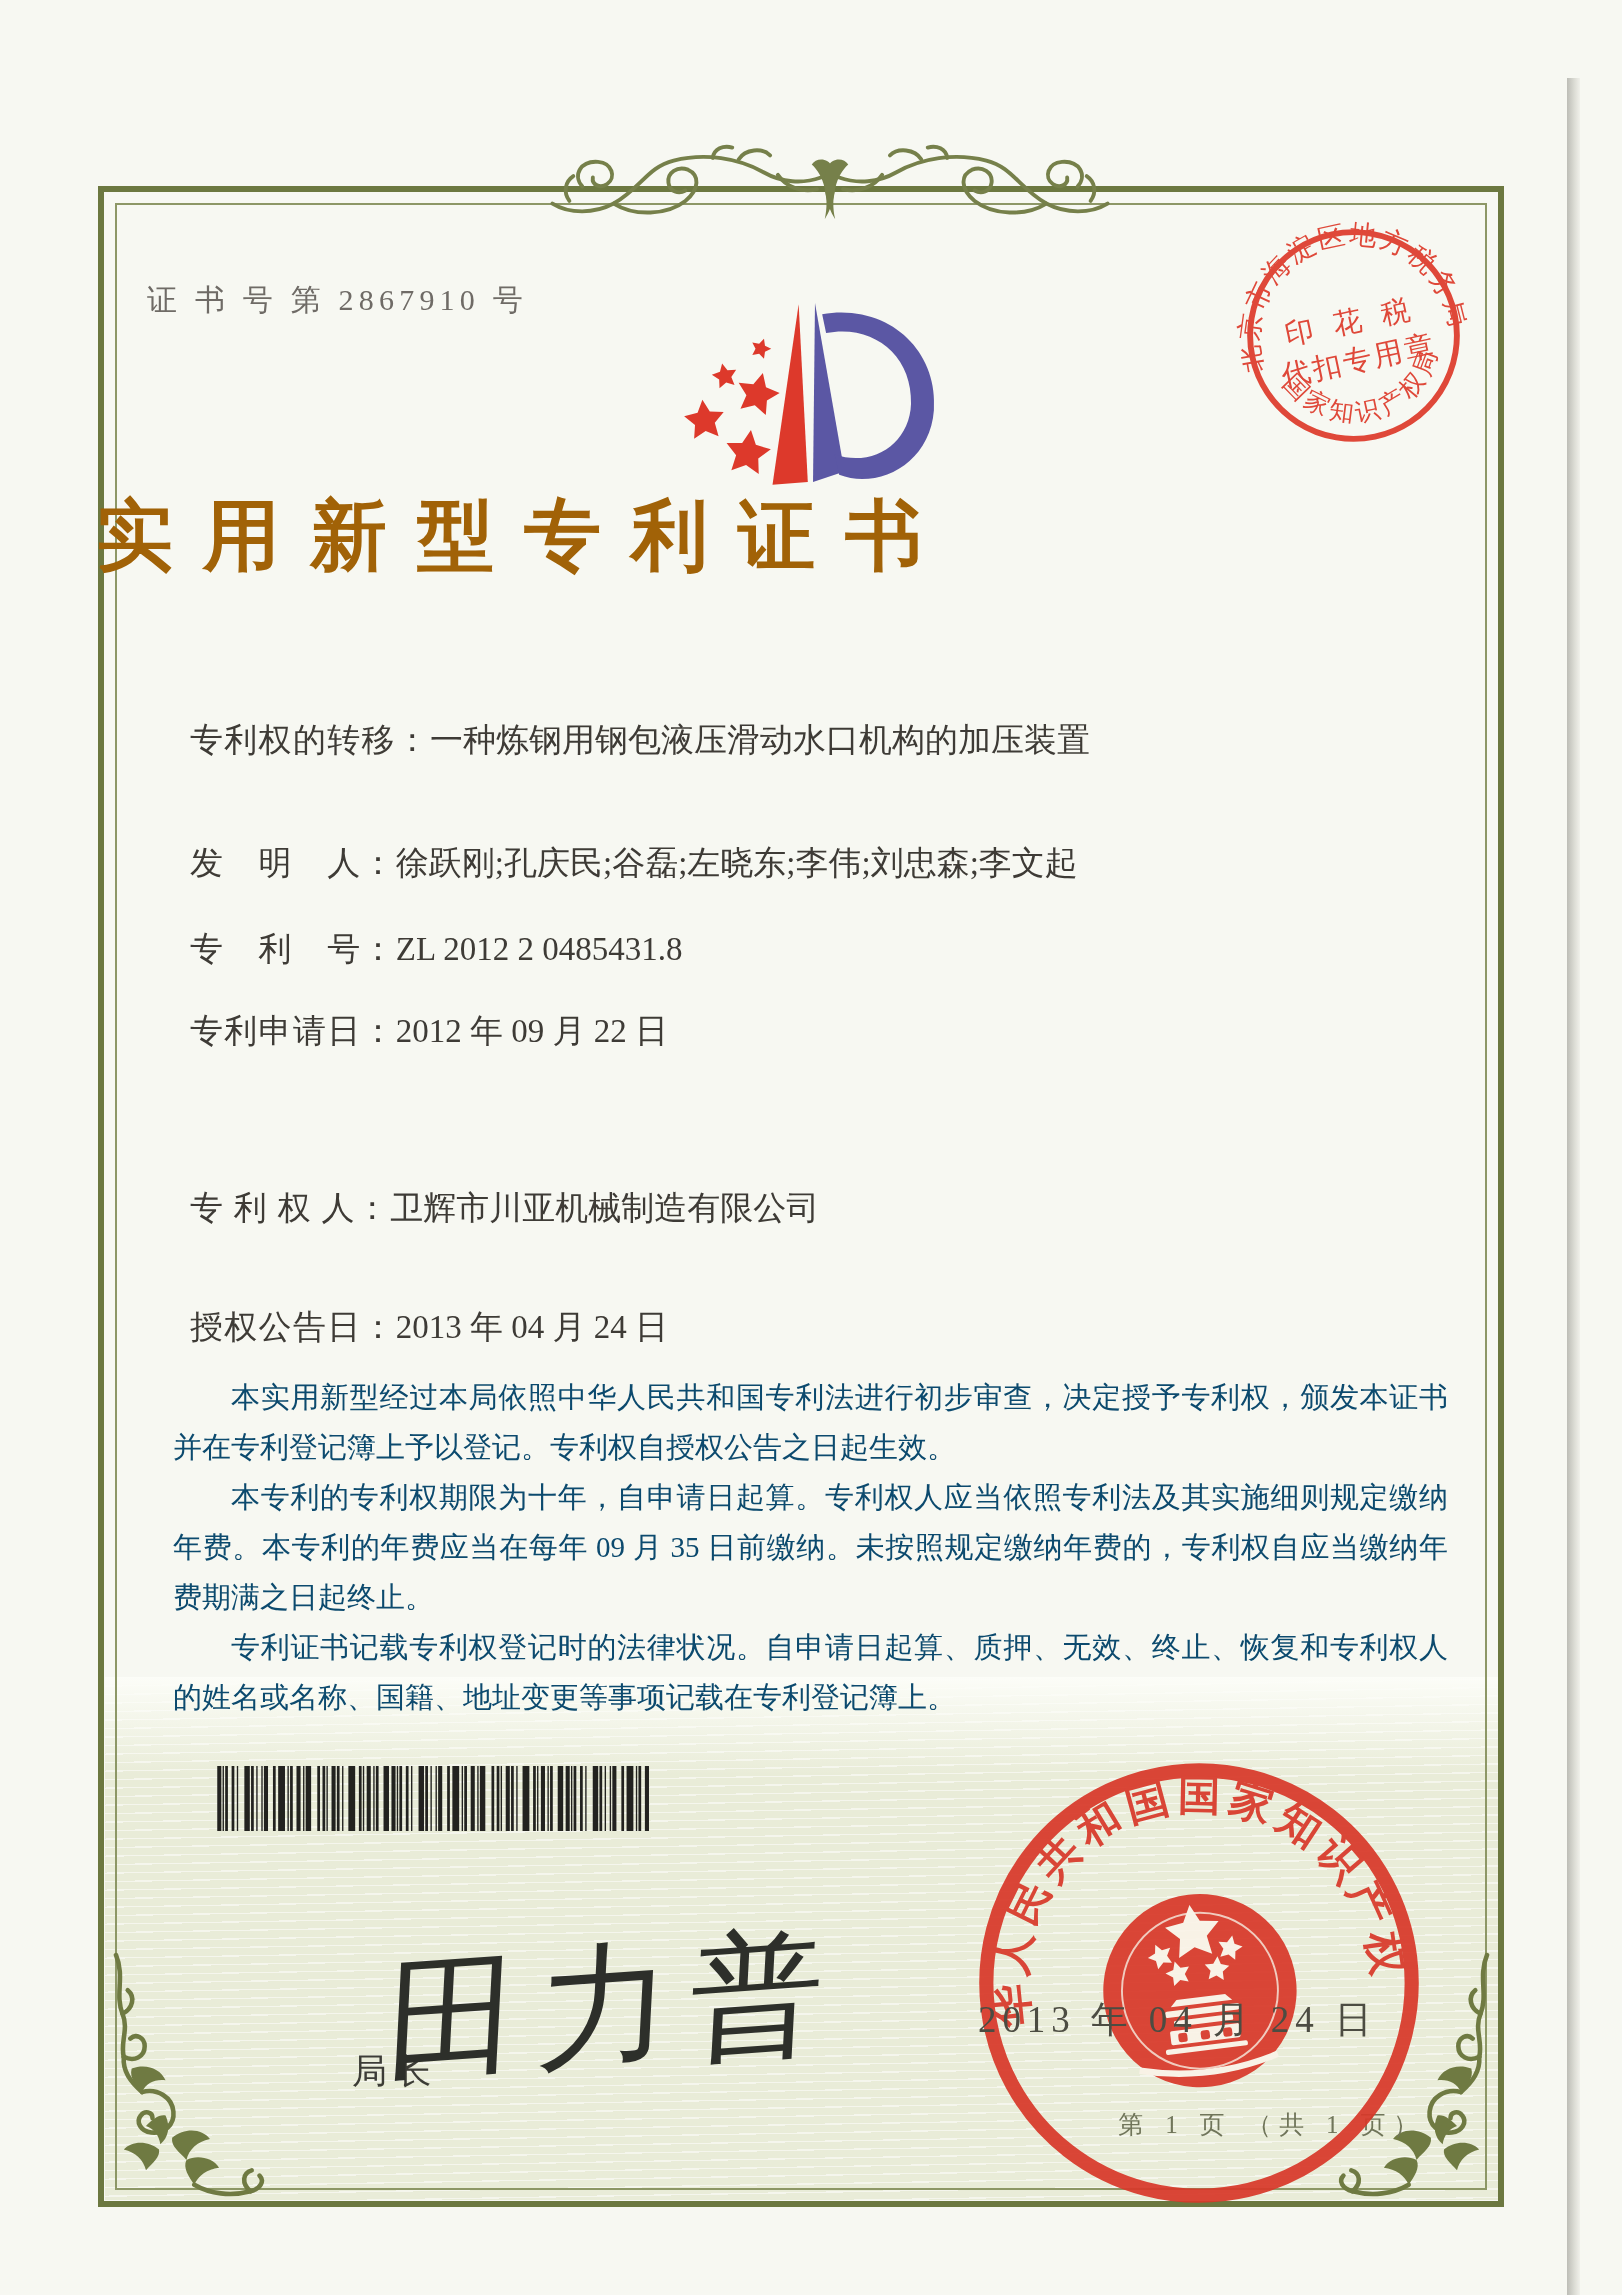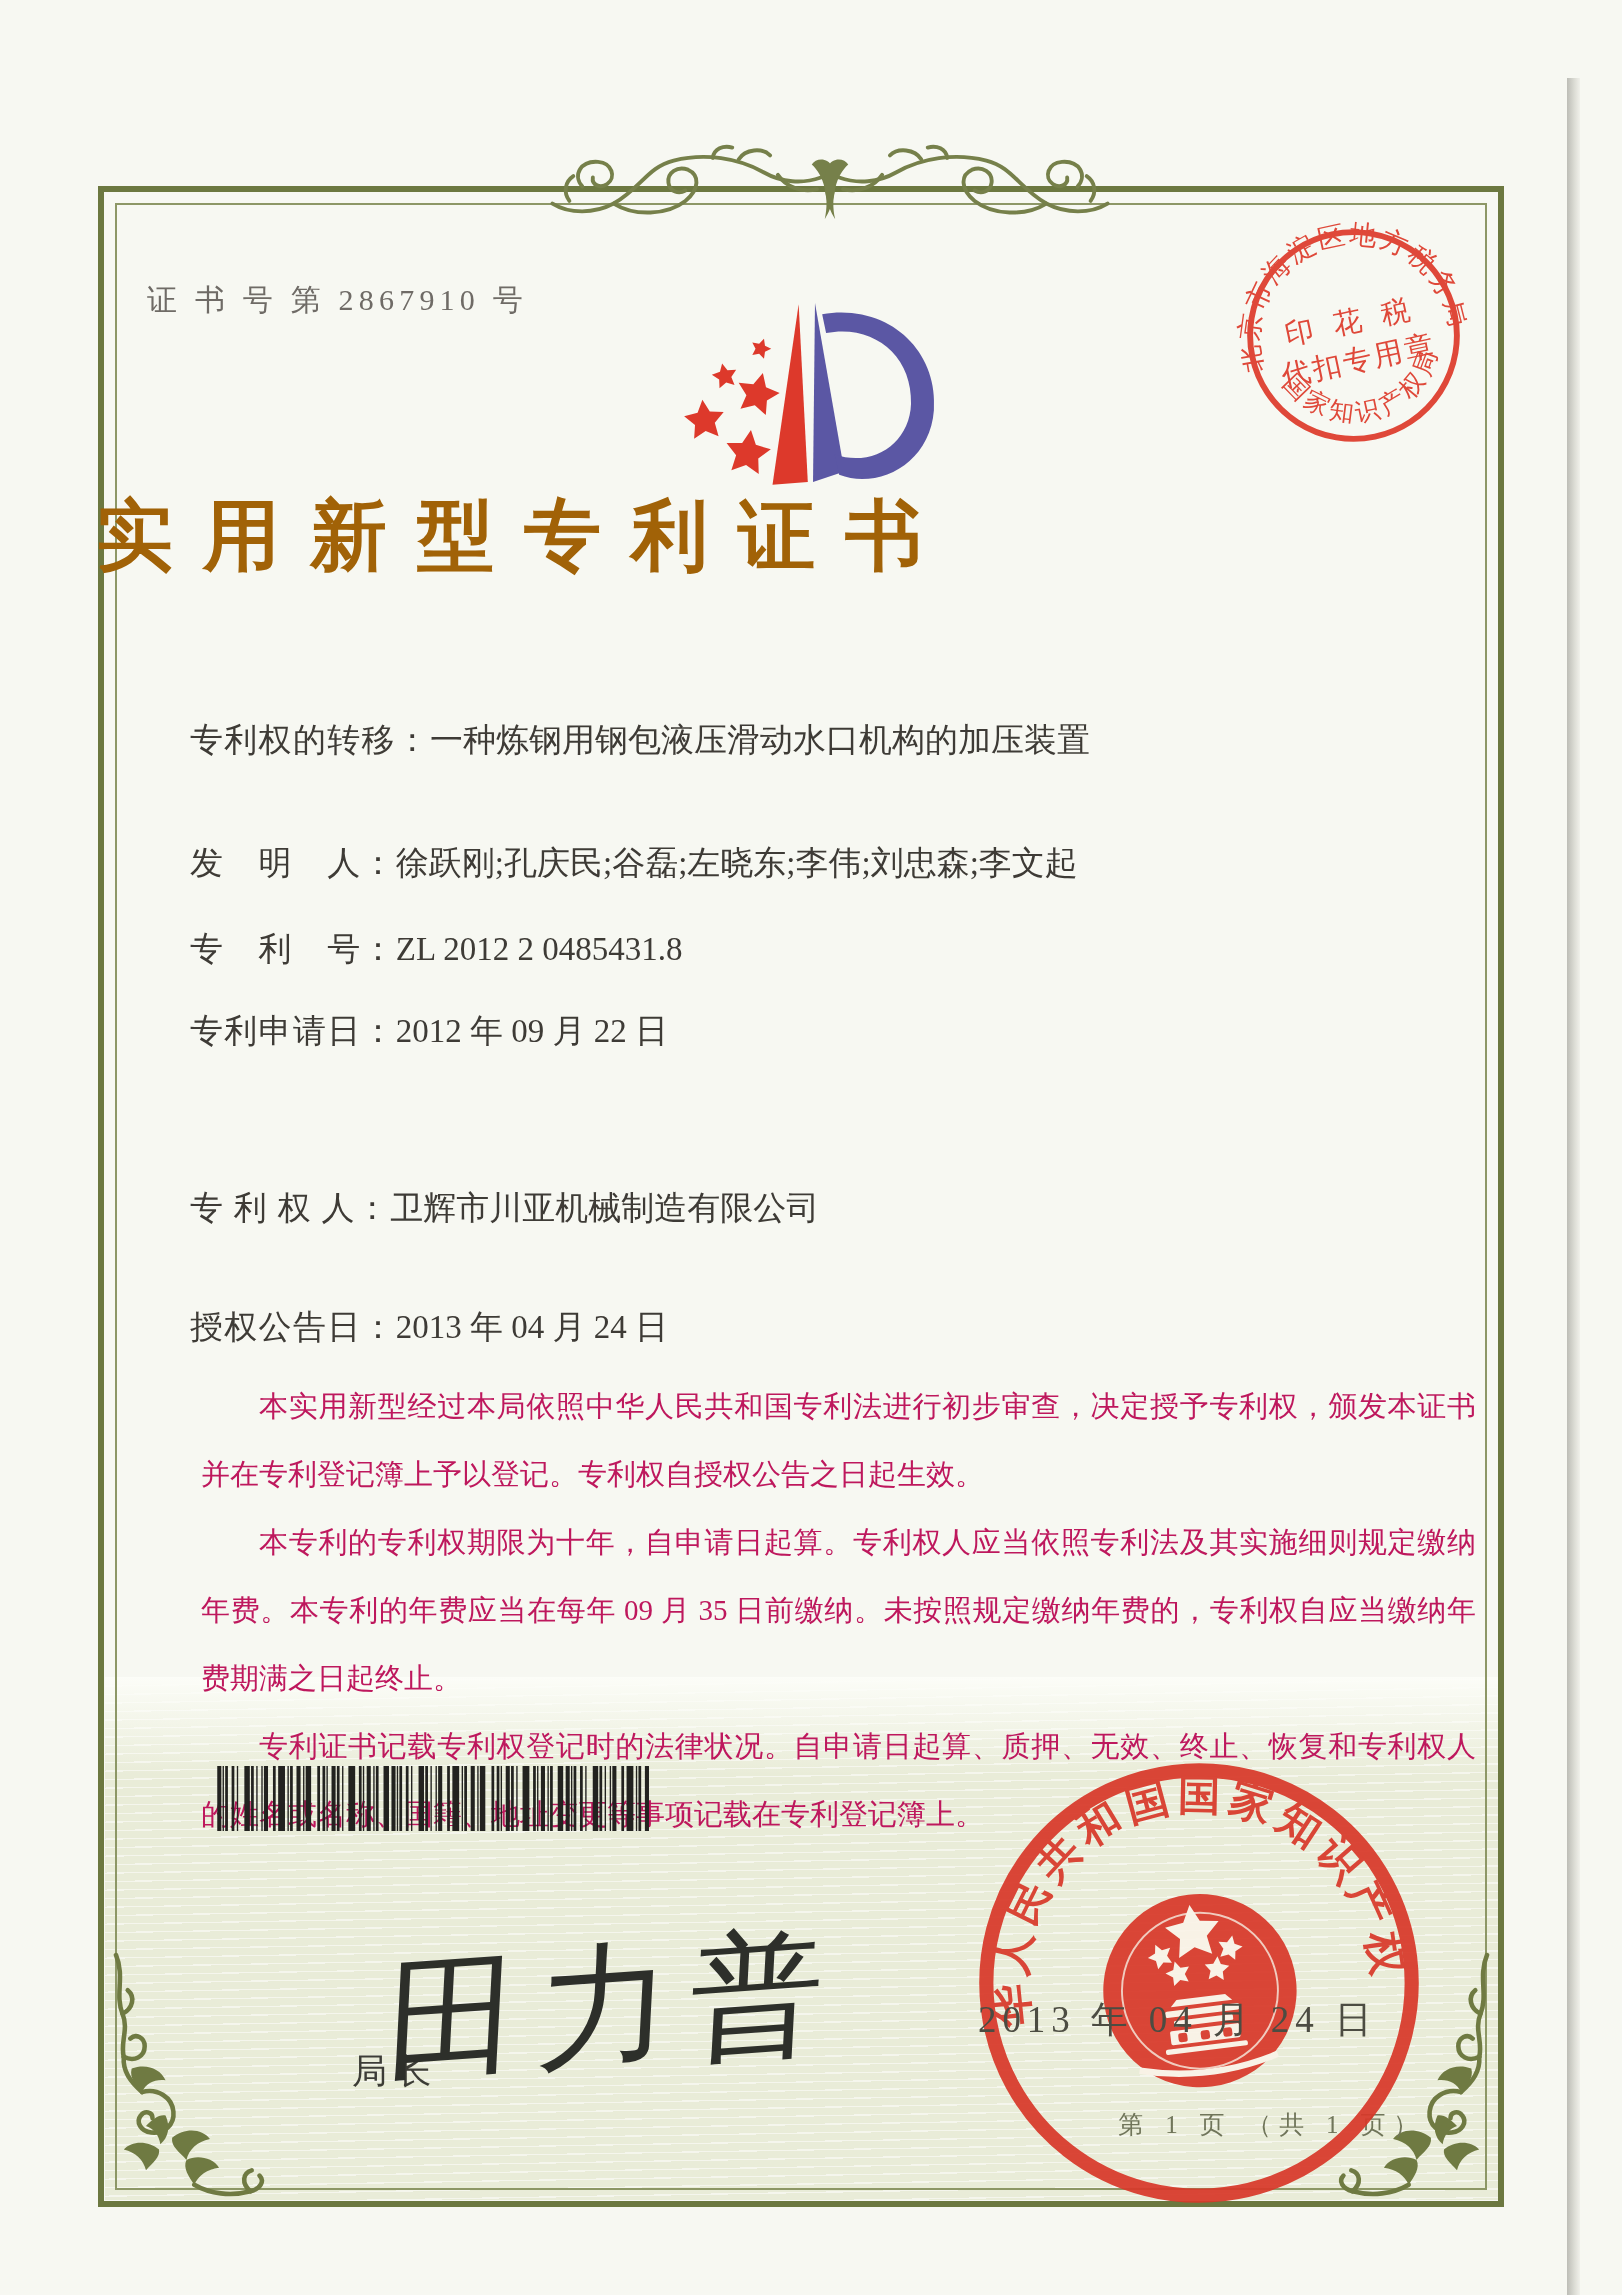--- a/index.html
+++ b/index.html
@@ -26,22 +26,22 @@
   
   .frame-outer{left:98px;top:186px;width:1406px;height:2021px;
     border:6.5px solid #6c7840;box-sizing:border-box;}
   .frame-inner{left:115px;top:203px;width:1372px;height:1987px;
     border:2.6px solid #8d9766;box-sizing:border-box;}
   .cert-number{left:147px;top:280px;font-size:30px;letter-spacing:5.2px;color:#6f6b66;}
   .title{left:96px;top:485px;width:1347px;text-align:left;
     font-size:77px;font-weight:700;letter-spacing:30px;color:#a16207;white-space:nowrap;}
   .field{left:190px;width:1275px;font-size:33px;color:#3e3b36;white-space:nowrap;}
   .field .lab{letter-spacing:1.3px;}
-  .paras{left:173px;top:1372px;width:1275px;font-size:29px;line-height:68px;
-    color:#be185d;text-align:justify;margin-left:28px;}
+  .paras{left:173px;top:1372px;width:1275px;font-size:29px;line-height:50px;
+    color:#0c4a6e;text-align:justify;}
   .paras p{margin:0;text-indent:2em;}
   .barcode{left:216px;top:1766px;width:438px;height:65px;}
   .chief-label{left:306px;top:2048px;font-size:35px;color:#3c3c36;letter-spacing:9.2px;margin-left:46px;}
   .signature{left:386px;top:1933px;font-size:134px;color:#2d2f2a;letter-spacing:18.3px;
     transform:rotate(-4deg) skewX(-7deg);transform-origin:left center;white-space:nowrap;}
   .seal-date{left:978px;top:1995px;font-size:37px;letter-spacing:5.9px;color:#4c4c42;z-index:6;}
   .footer{left:0;width:1426px;top:2108px;text-align:right;
     font-size:25px;letter-spacing:7.8px;color:#70755a;}
   .tax-stamp{left:1239px;top:221px;width:229px;height:229px;transform:rotate(-12deg);opacity:.92;}
   .big-seal{left:967px;top:1751px;width:464px;height:464px;transform:rotate(-7deg);z-index:5;opacity:.93;}

